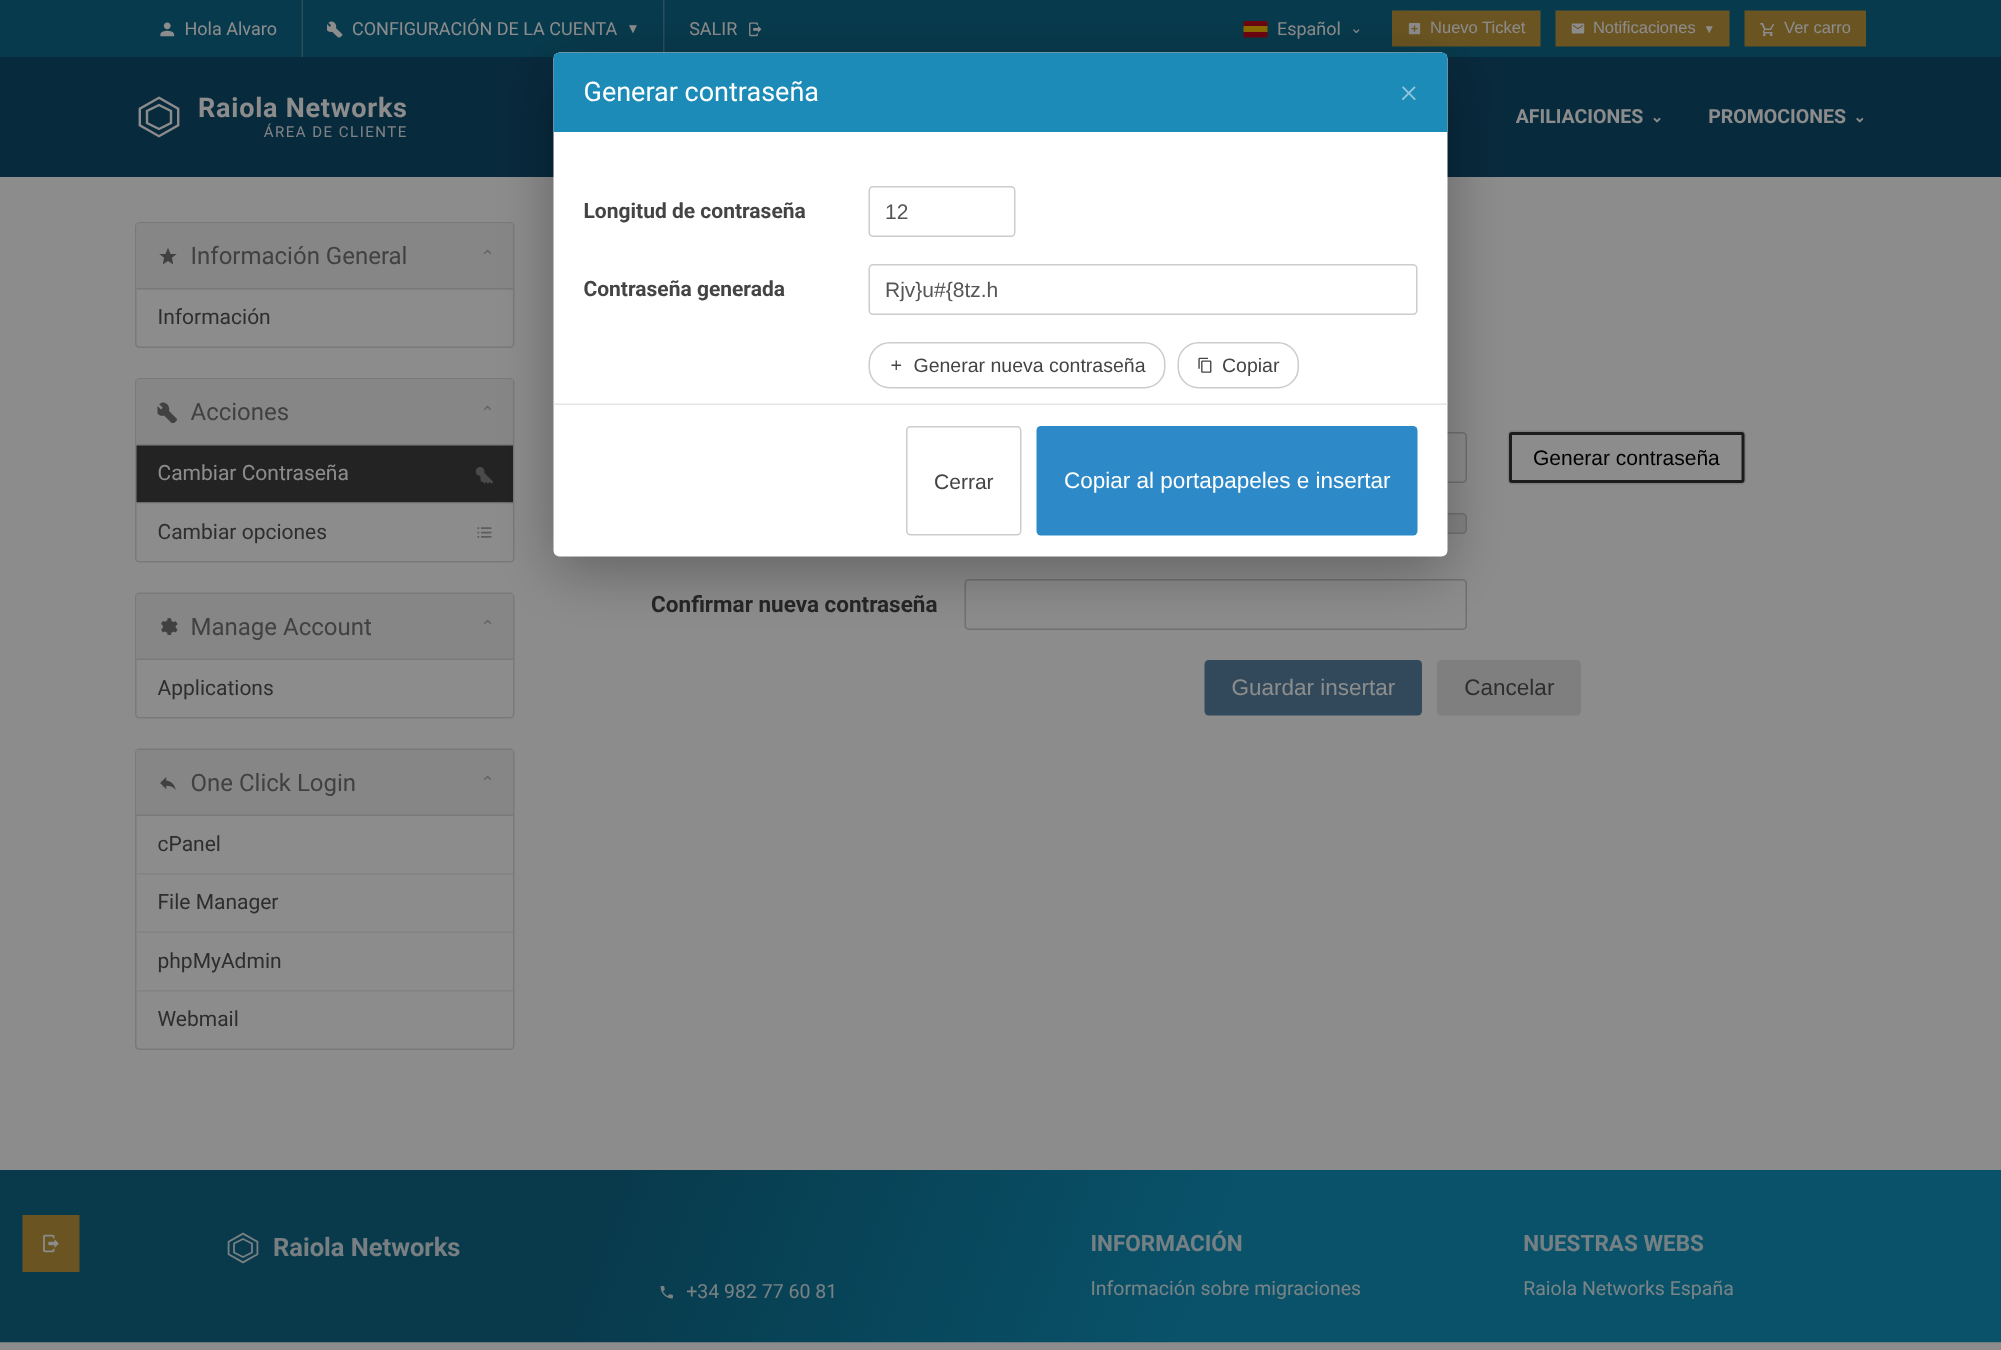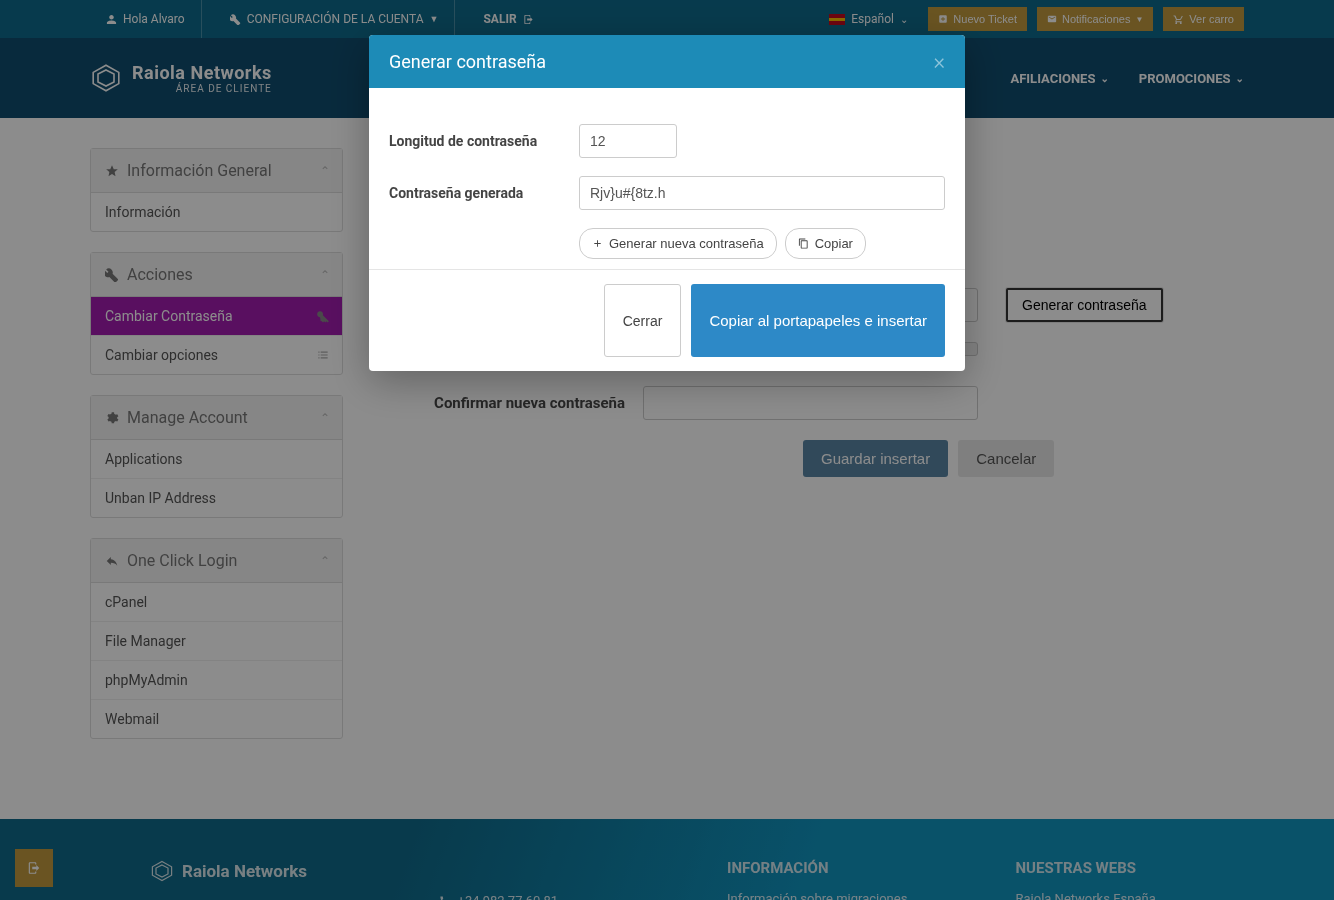--- a/index.html
+++ b/index.html
@@ -1,22 +1,22 @@
 <!DOCTYPE html>
 <html><head>
 <meta charset="utf-8">
 <style>
 * { box-sizing: border-box; margin: 0; padding: 0; }
 body { font-family: -apple-system, BlinkMacSystemFont, "Segoe UI", Roboto, Arial, sans-serif; background: #fff; color: #333; font-size: 14px; }
 
 
 .topbar { background: #0e6b8c; height: 38px; display: flex; align-items: center; padding: 0 90px; position: relative; }
-.topbar-left { display: flex; align-items: center; gap: 12px; }
+.topbar-left { display: flex; align-items: center; gap: 0; }
 .topbar-item { color: #fff; font-size: 12px; padding: 0 16px; display: flex; align-items: center; gap: 6px; cursor: pointer; border-right: 1px solid rgba(255,255,255,0.25); height: 38px; }
-.topbar-item:last-child { border-right: none; font-weight: bold; }
+.topbar-item:last-child { border-right: none; }
 .topbar-right { margin-left: auto; display: flex; align-items: center; gap: 10px; }
 .flag { width: 16px; height: 11px; background: linear-gradient(to bottom, #c60b1e 33%, #ffc400 33%, #ffc400 66%, #c60b1e 66%); display: inline-block; }
 .lang { color: #fff; font-size: 12px; display: flex; align-items: center; gap: 6px; cursor: pointer; padding: 0 10px; }
 .btn-gold { background: #c19a3e; color: #fff; font-size: 11px; padding: 6px 10px; border: none; cursor: pointer; display: flex; align-items: center; gap: 5px; }
 .topbar::after { content: ""; position: absolute; right: 0; top: 0; bottom: 0; width: 700px; background: linear-gradient(100deg, #0e6b8c 0%, #0e6b8c 5%, #1089b3 20%, #1089b3 100%); z-index: -1; }
 
 
 .navbar { background: #104d6f; height: 80px; display: flex; align-items: center; padding: 0 90px; }
 .logo { display: flex; align-items: center; gap: 10px; color: #fff; }
 .logo-icon { width: 32px; height: 32px; }
@@ -26,21 +26,21 @@
 .nav-links { margin-left: auto; display: flex; gap: 30px; }
 .nav-link { color: #fff; font-weight: 700; font-size: 13px; cursor: pointer; display: flex; align-items: center; gap: 5px; }
 
 
 .content { padding: 30px 90px 60px; display: flex; gap: 30px; min-height: 620px; }
 .sidebar { width: 253px; flex-shrink: 0; }
 .panel { border: 1px solid #ddd; border-radius: 3px; margin-bottom: 20px; background: #fff; }
 .panel-header { background: #f5f5f5; padding: 12px 14px; font-size: 16px; color: #777; display: flex; align-items: center; gap: 8px; border-bottom: 1px solid #ddd; position: relative; }
 .panel-header .chev { position: absolute; right: 12px; color: #bbb; font-size: 12px; }
 .panel-item { padding: 11px 14px; font-size: 14px; color: #555; cursor: pointer; display: flex; align-items: center; position: relative; }
-.panel-item.active { background: #a21caf; color: #fff; }
+.panel-item.active { background: #404040; color: #fff; }
 .panel-item .right-icon { position: absolute; right: 12px; }
 .panel-item + .panel-item { border-top: 1px solid #eee; }
 
 .main-area { flex: 1; }
 .form-row { display: flex; align-items: center; margin-bottom: 20px; }
 .form-label { width: 270px; text-align: right; padding-right: 18px; font-weight: 700; color: #464646; font-size: 15px; }
 .form-input { flex: 0 0 335px; height: 34px; border: 1px solid #ccc; border-radius: 3px; padding: 0 10px; }
 .btn-outline { background: #fff; border: 2px solid #333; padding: 7px 14px; font-size: 14px; cursor: pointer; border-radius: 2px; margin-left: 28px; box-shadow: 0 0 0 1px rgba(0,0,0,0.1); }
 .pw-meter { margin-left: 270px; width: 335px; height: 14px; border: 1px solid #ccc; border-radius: 3px; background: #f0f0f0; margin-bottom: 30px; }
 .form-actions { margin-left: 430px; display: flex; gap: 10px; }
@@ -193,23 +193,20 @@
       <div class="panel-header">
         <svg width="14" height="14" viewBox="0 0 24 24" fill="#777">
             <path d="M12 8c-2.2 0-4 1.8-4 4s1.8 4 4 4 4-1.8 4-4-1.8-4-4-4zm8.9 4c0-.5 0-1-.1-1.4l2.2-1.7-2-3.5-2.6 1c-.7-.6-1.6-1-2.5-1.3L15.5 2h-4l-.4 2.7c-.9.3-1.8.7-2.5 1.3l-2.6-1-2 3.5 2.2 1.7c-.1.4-.1.9-.1 1.4s0 1 .1 1.4l-2.2 1.7 2 3.5 2.6-1c.7.6 1.6 1 2.5 1.3l.4 2.7h4l.4-2.7c.9-.3 1.8-.7 2.5-1.3l2.6 1 2-3.5-2.2-1.7c.1-.4.1-.9.1-1.4z"></path>
           </svg>
         <span>Manage Account</span>
         <span class="chev">⌃</span>
       </div>
       <div class="panel-item">
           <span>Applications</span>
         </div>
-      <div class="panel-item">
-          <span>Unban IP Address</span>
-        </div>
     </div>
 
     <div class="panel">
       <div class="panel-header">
         <svg width="14" height="14" viewBox="0 0 24 24" fill="#777">
             <path d="M10 9V5l-7 7 7 7v-4c5 0 8.5 1.5 11 5-1-5-4-10-11-11z"></path>
           </svg>
         <span>One Click Login</span>
         <span class="chev">⌃</span>
       </div>

